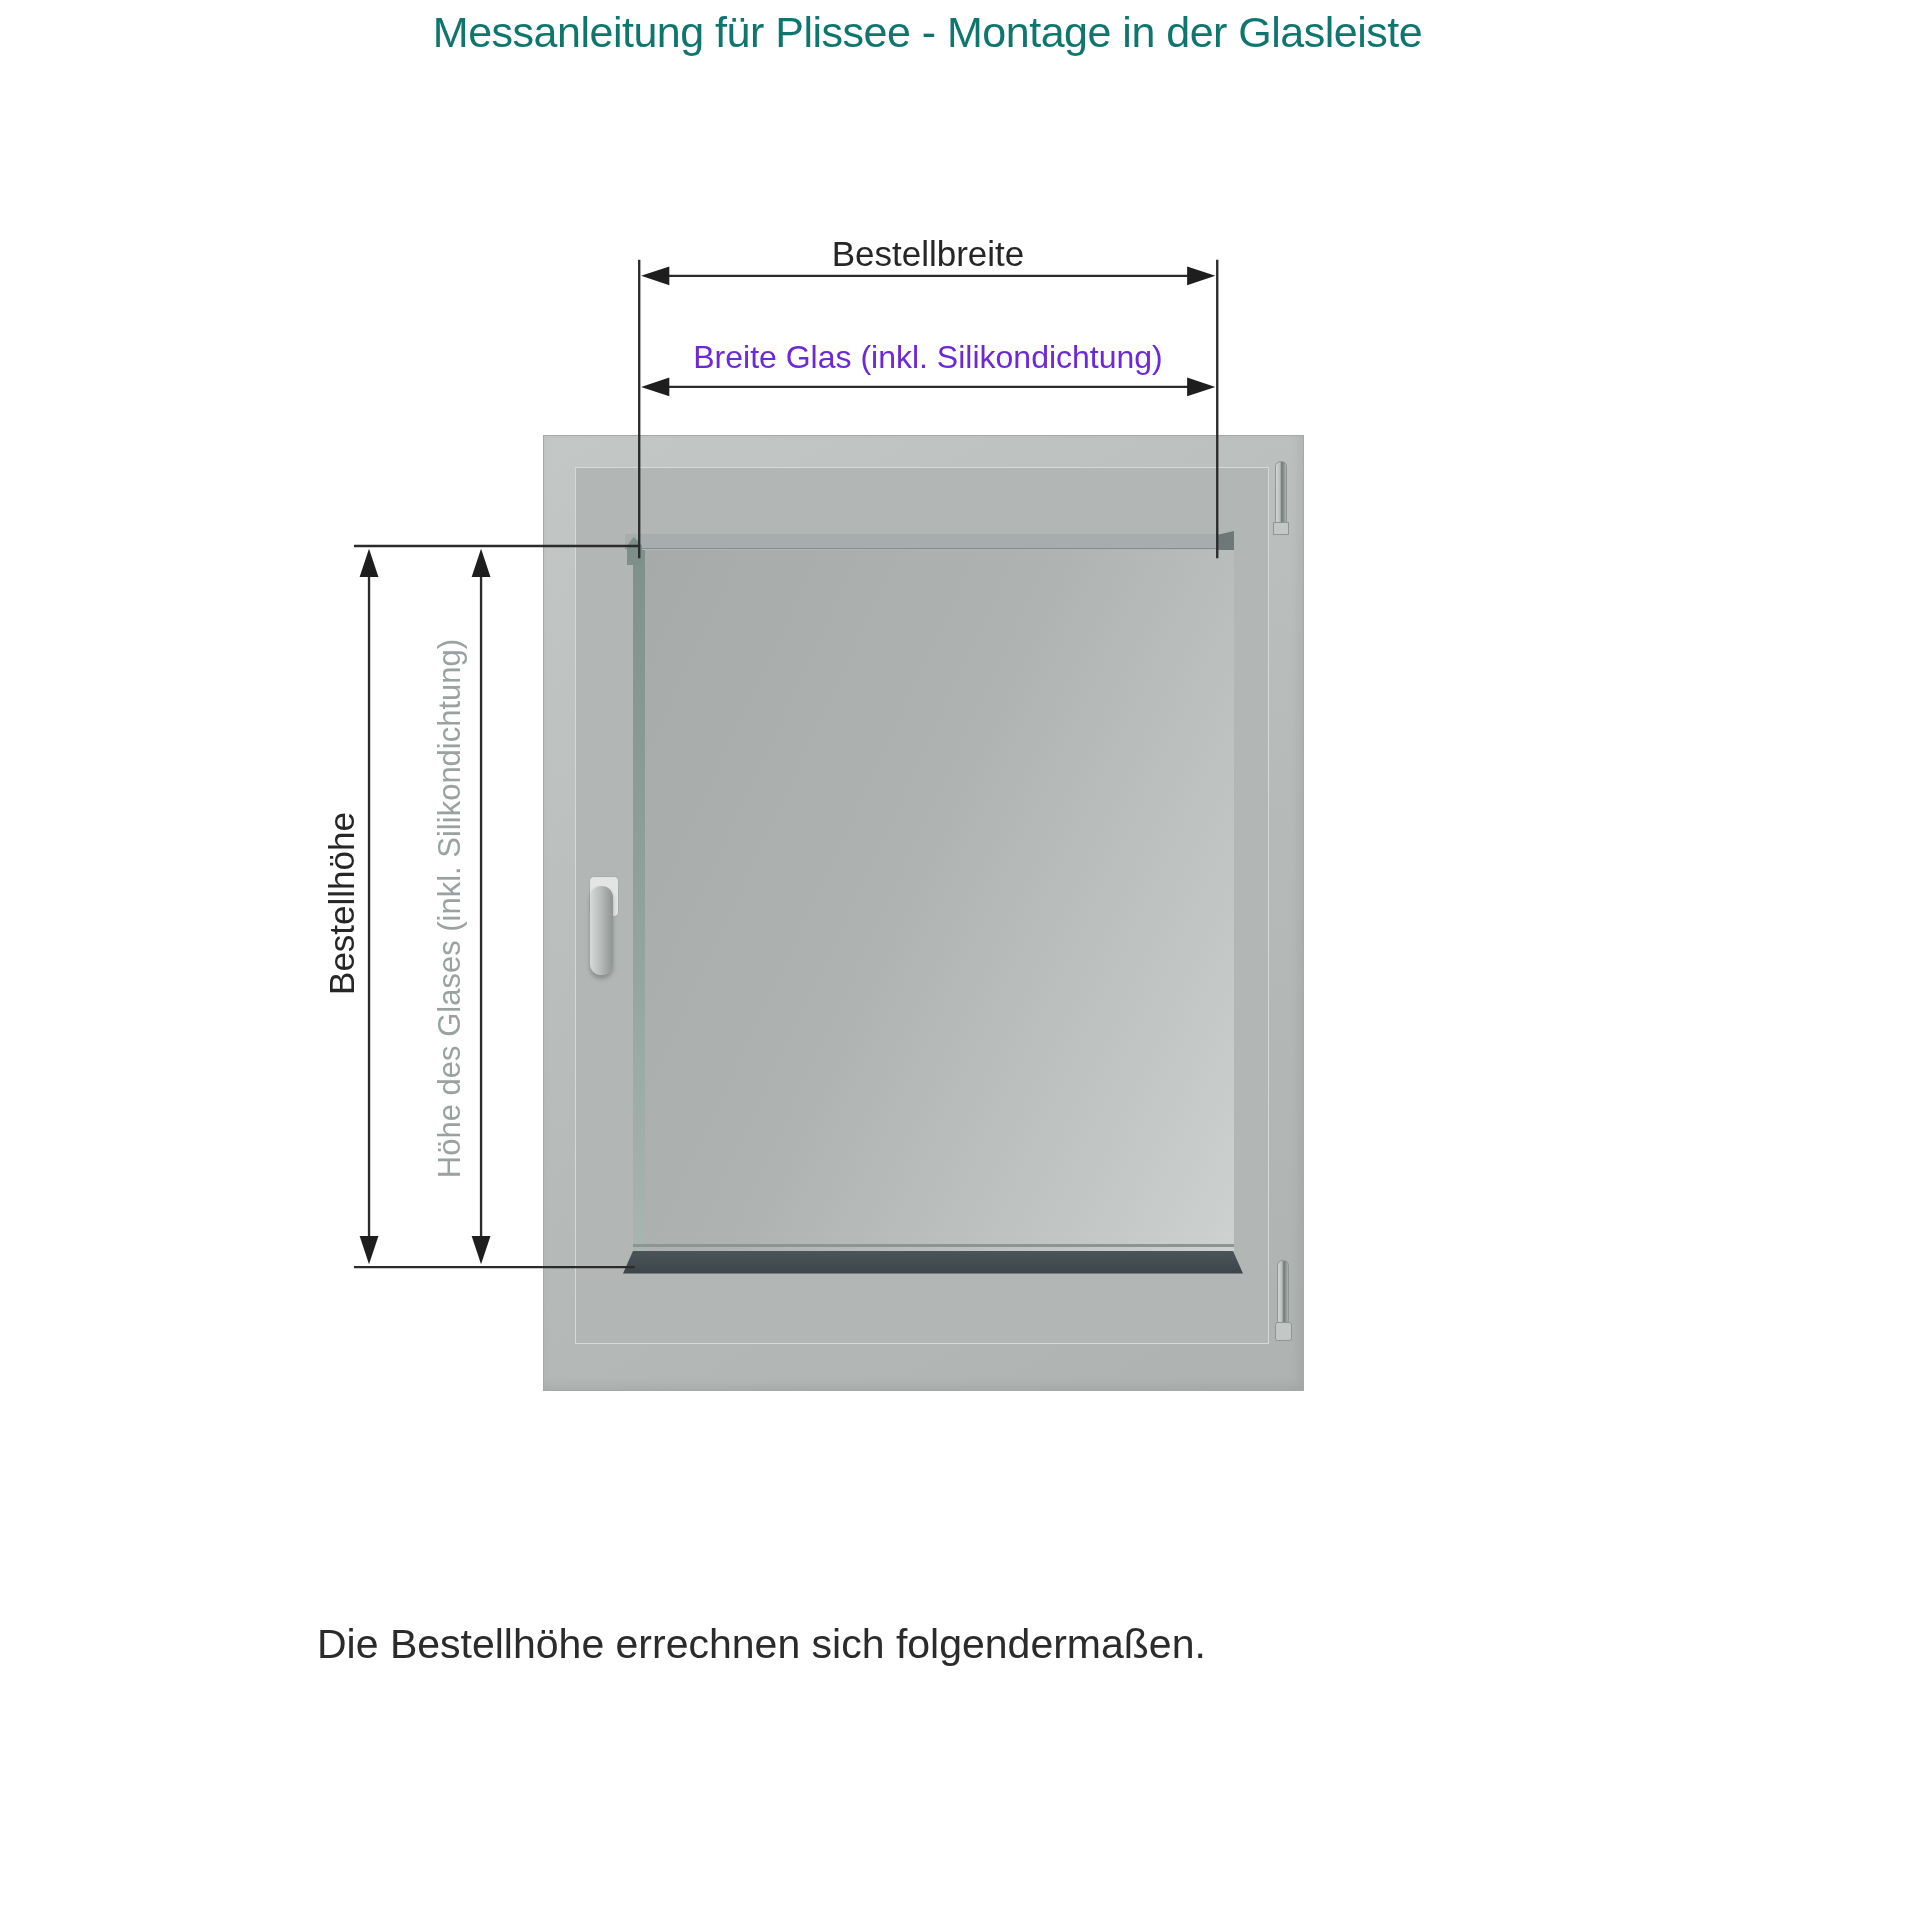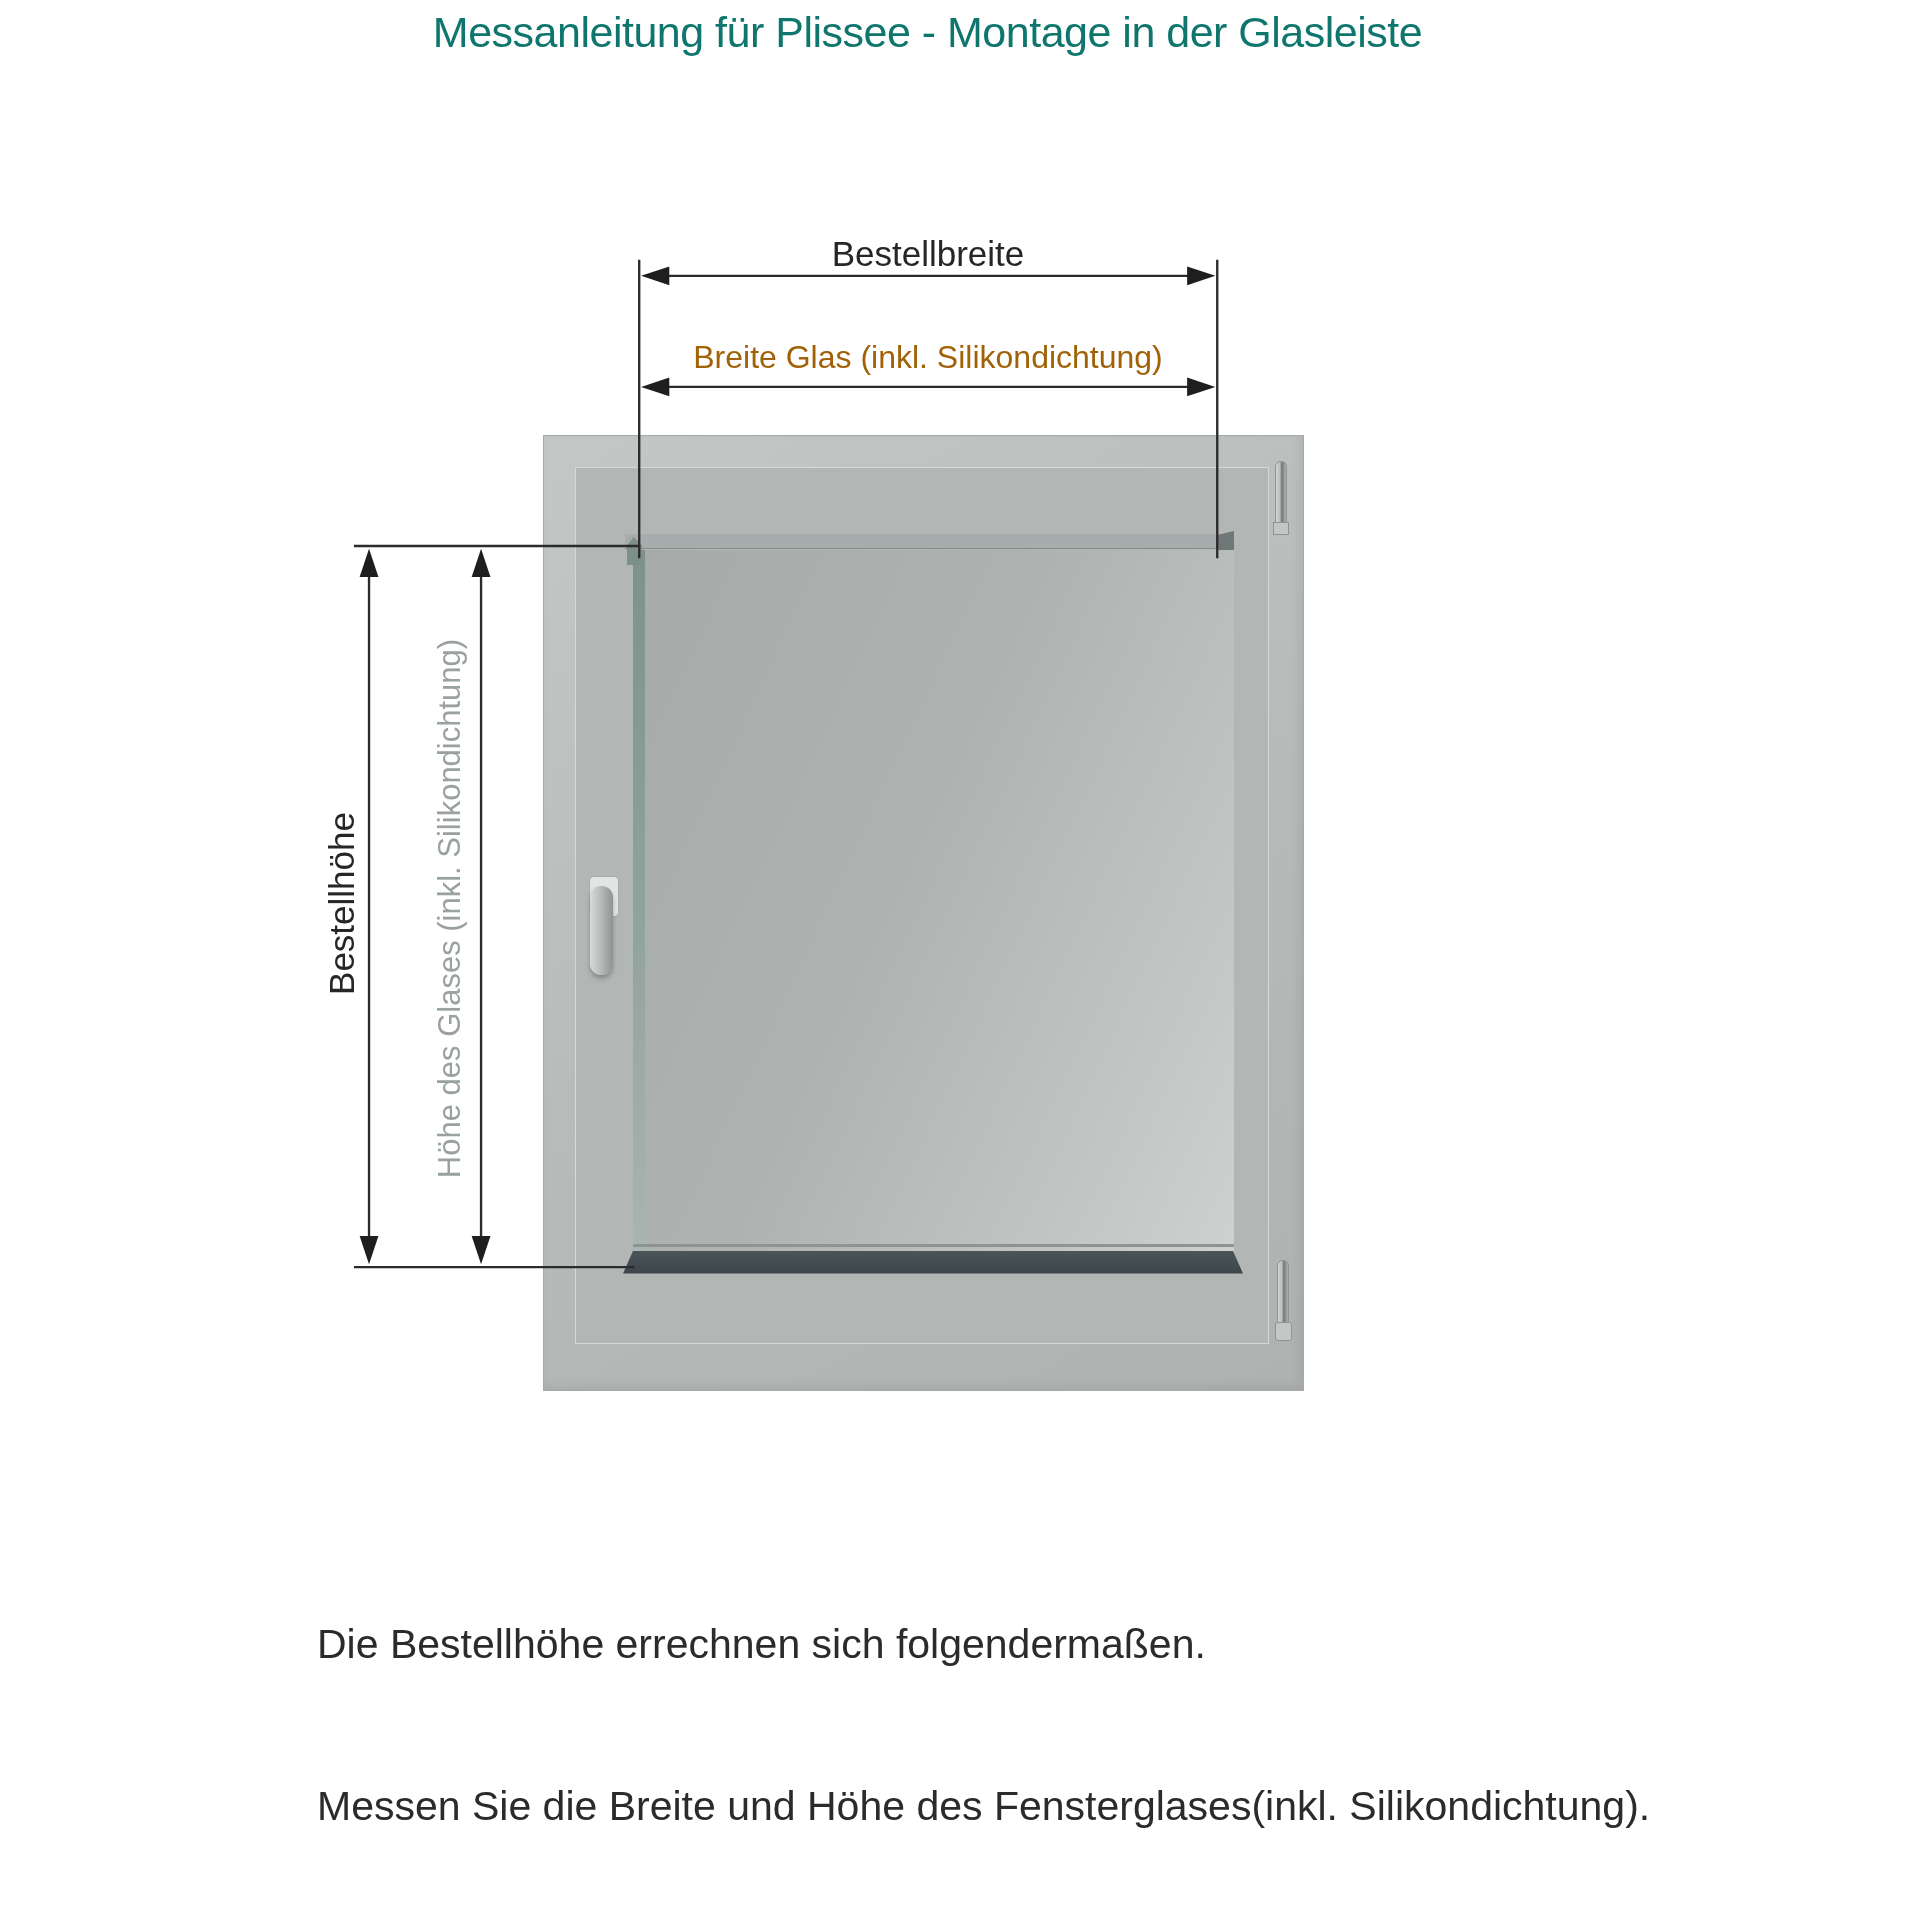--- a/index.html
+++ b/index.html
@@ -81,21 +81,21 @@
     position:absolute;left:1275px;top:1322px;width:17px;height:19px;
     background:#c3c7c6;border:0.9px solid #8f9594;box-sizing:border-box;border-radius:2.8px;
   }
   
   .dims{position:absolute;left:0;top:0;width:1928px;height:1928px;pointer-events:none;}
   .dims line{stroke:#2b2b2b;stroke-width:2.5;}
   .dims polygon{fill:#1e1e1e;}
   
   .hlabel{position:absolute;left:639px;width:578px;text-align:center;white-space:nowrap;}
   .lbl-bestellbreite{top:234px;font-size:35px;color:#262626;}
-  .lbl-breiteglas{top:339px;font-size:32px;color:#a16207;}
+  .lbl-breiteglas{top:339px;font-size:32px;color:#6d28d9;}
   .vlabel{
     position:absolute;width:753px;height:41px;line-height:41px;text-align:center;
     transform:rotate(-90deg);white-space:nowrap;
   }
   .lbl-bestellhoehe{left:-35px;top:883px;font-size:35px;color:#262626;}
   .lbl-hoeheglas{left:73px;top:888px;font-size:31px;color:#9aa1a1;}
   
   .instructions{
     position:absolute;left:317px;top:1509px;width:1525px;
     font-size:41px;line-height:54px;color:#2b2b2b;white-space:pre;
@@ -152,21 +152,20 @@
     <polygon points="511,1343 501,1313 521,1313"></polygon>
   </svg>
 
   <div class="hlabel lbl-bestellbreite">Bestellbreite</div>
   <div class="hlabel lbl-breiteglas">Breite Glas (inkl. Silikondichtung)</div>
   <div class="vlabel lbl-bestellhoehe">Bestellhöhe</div>
   <div class="vlabel lbl-hoeheglas">Höhe des Glases (inkl. Silikondichtung)</div>
 
   <div class="instructions">
     <div>Die Bestellhöhe errechnen sich folgendermaßen.</div>
-    <div>Messen Sie die Breite und Höhe des Fensterglases(inkl. Silikondichtung).</div>
     
     
     
     
     
     
   </div>
 
 </div>
 

